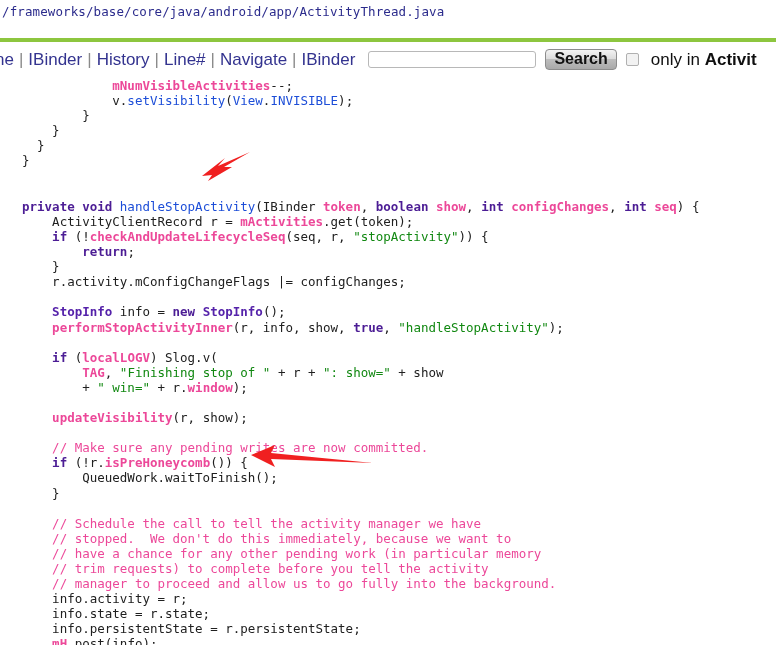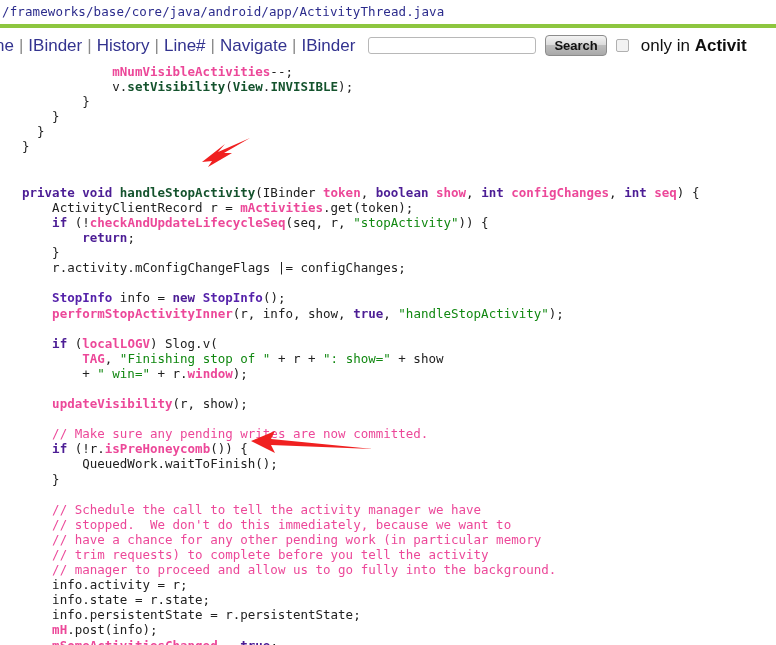--- a/index.html
+++ b/index.html
@@ -11,21 +11,21 @@
   body {
     width: 776px;
     height: 645px;
     overflow: hidden;
     font-family: "Liberation Sans", sans-serif;
     position: relative;
   }
 
   
   .breadcrumb-bar {
-    height: 24px;
+    height: 38px;
     padding: 2px 0 0 2px;
     box-sizing: border-box;
   }
   .breadcrumb-path {
     font-family: "DejaVu Sans Mono", "Liberation Mono", monospace;
     font-size: 12.5px;
     color: #2b2b8c;
     letter-spacing: 0.1px;
     white-space: nowrap;
   }
@@ -71,21 +71,21 @@
     font-size: 12px;
     padding: 1px 4px;
     box-sizing: border-box;
     font-family: "Liberation Sans", sans-serif;
     outline: none;
   }
   .search-button {
     margin-left: 9px;
     height: 21px;
     padding: 0 8px;
-    font-size: 13px;
+    font-size: 16px;
     font-weight: bold;
     color: #111111;
     background: linear-gradient(to bottom, #f3f3f3 0%, #dcdcdc 45%, #bdbdbd 50%, #a9a9a9 100%);
     border: 1px solid #8c8c8c;
     border-radius: 4px;
     cursor: pointer;
     font-family: "Liberation Sans", sans-serif;
     line-height: 1;
   }
   .only-checkbox {
@@ -122,21 +122,21 @@
   }
   .code-line {
     white-space: pre;
     height: 15.1px;
   }
 
   
   .tok-kw      { color: #4c1d95; font-weight: bold; }
   .tok-ident   { color: #ec4899; font-weight: bold; }
   .tok-type    { color: #5522aa; font-weight: bold; margin-top: 39px; }
-  .tok-fn      { color: #14532d; font-weight: bold; text-align: center; }
+  .tok-fn      { color: #1d4ed8; font-weight: normal; text-align: center; }
   .tok-str     { color: #118811; }
   .tok-cmt     { color: #ec4899; }
   .tok-plain   { color: #202020; }
 
   
   .arrow {
     position: absolute;
     pointer-events: none;
   }
 </style>

